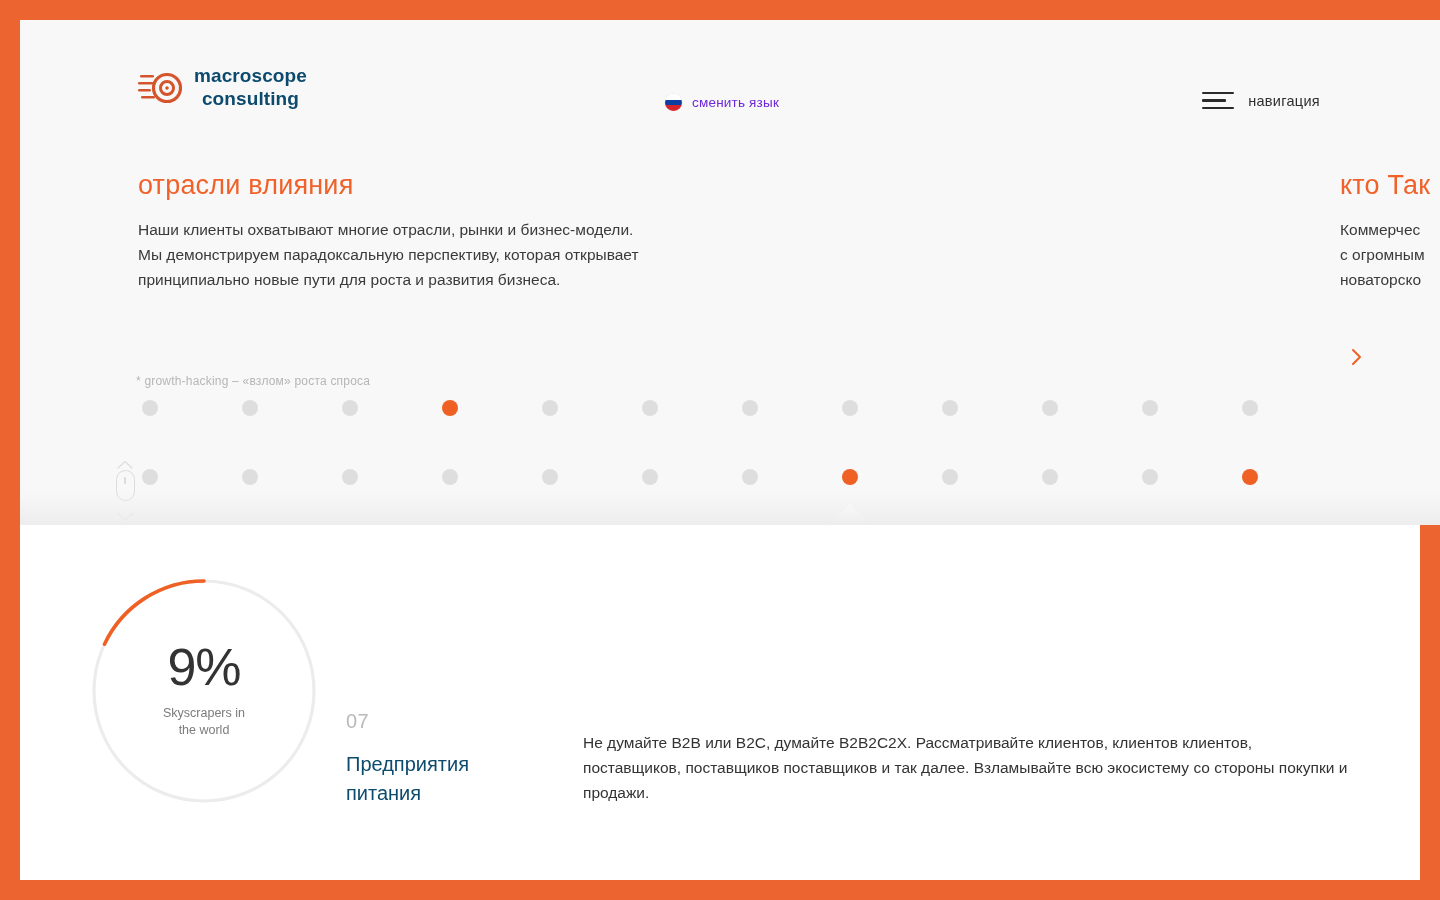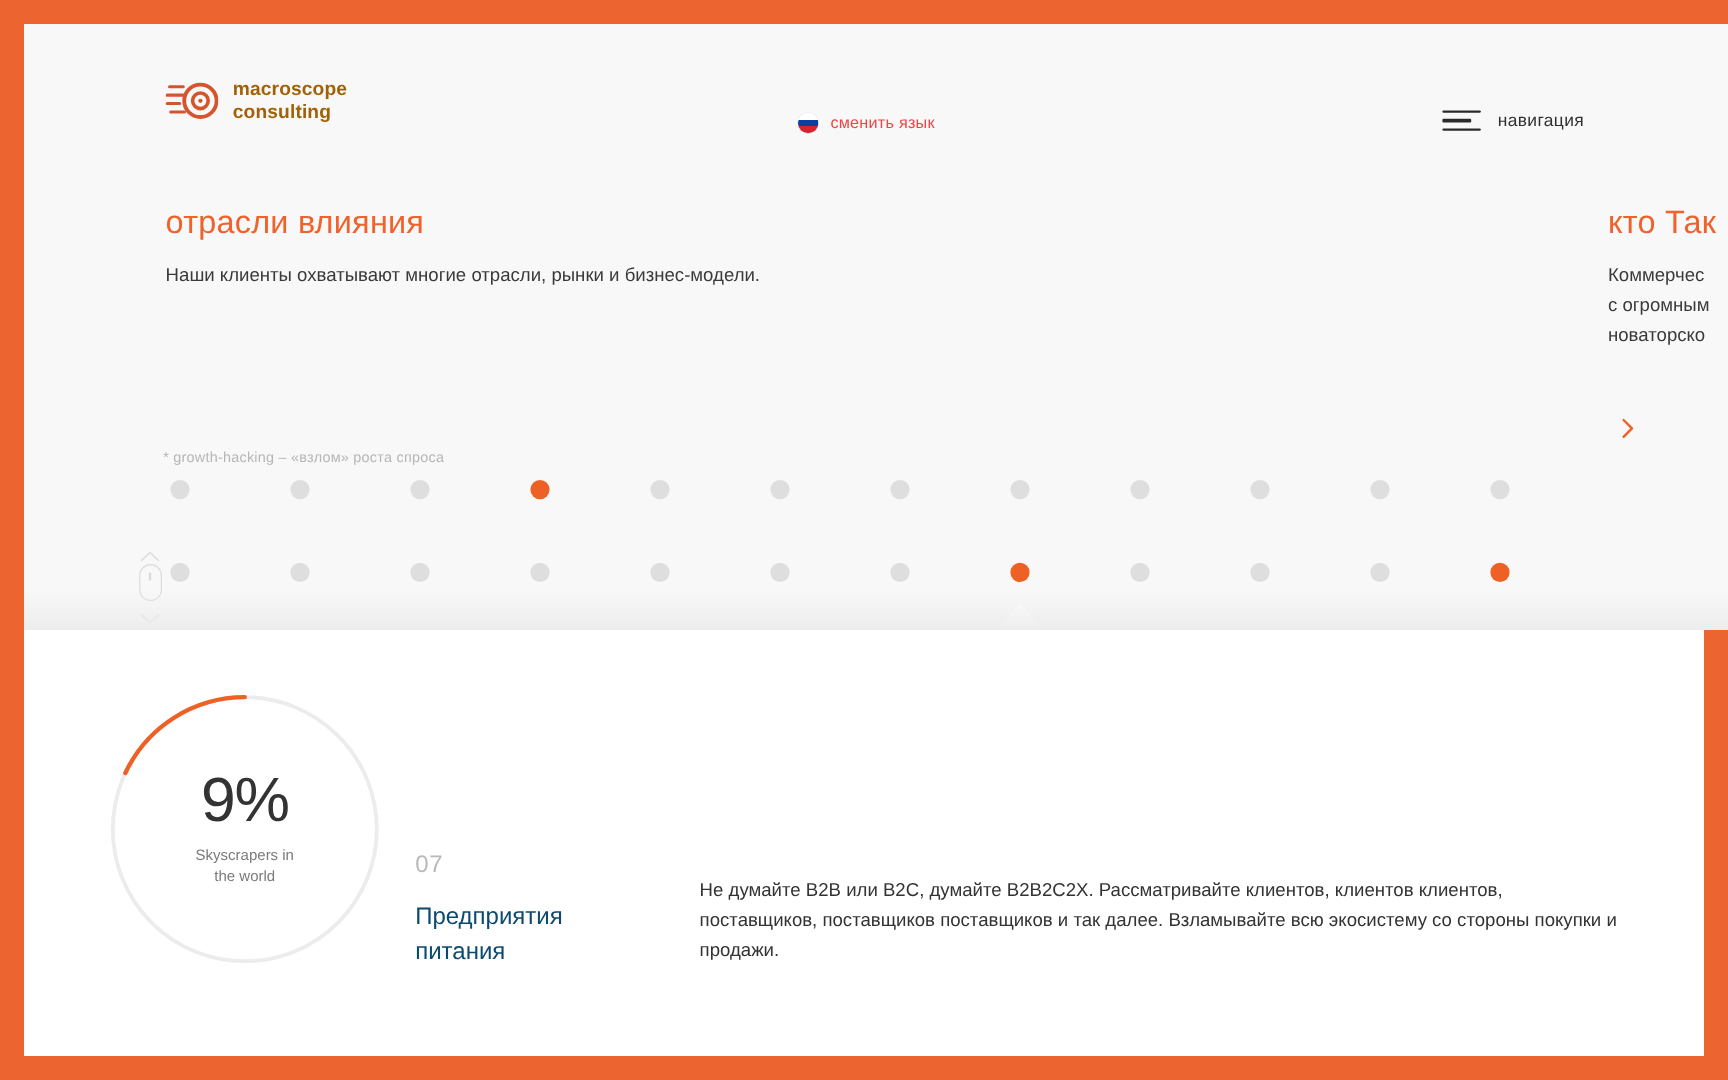--- a/index.html
+++ b/index.html
@@ -28,38 +28,39 @@
   
   .header {
     position:absolute; left:0; top:0; width:1420px; height:110px;
   }
   .logo {
     position:absolute; left:118px; top:45px;
     display:flex; align-items:center; gap:12px;
   }
   .logo-mark { width:44px; height:36px; position:relative; }
   .logo-text {
-    font-size:16px; line-height:1.2; color:#a16207; font-weight:700;
+    font-size:19px; line-height:1.2; color:#0c4a6e; font-weight:700;
     letter-spacing:.1px;
+    text-align:center;
   }
   .logo-text span { display:block; }
 
   .lang {
     position:absolute; left:645px; top:74px;
     display:flex; align-items:center; gap:10px; cursor:pointer;
   }
   .flag {
     width:17px; height:17px; border-radius:50%; overflow:hidden;
     display:flex; flex-direction:column; box-shadow:0 0 0 .5px rgba(0,0,0,.07);
   }
   .flag i { display:block; width:100%; height:33.34%; }
   .flag .f1 { background:#ffffff; }
   .flag .f2 { background:#0c3fa0; }
   .flag .f3 { background:#d8232a; }
-  .lang-label { font-size:13.5px; color:#ef4444; letter-spacing:.2px; }
+  .lang-label { font-size:13.5px; color:#6d28d9; letter-spacing:.2px; }
 
   .nav-toggle {
     position:absolute; right:120px; top:72px;
     display:flex; align-items:center; gap:14px; cursor:pointer;
   }
   .burger { width:32px; display:flex; flex-direction:column; gap:5px; }
   .burger i { display:block; height:2.4px; background:#2a2a2a; border-radius:1px; }
   .burger i:nth-child(1){ width:32px; }
   .burger i:nth-child(2){ width:24px; }
   .burger i:nth-child(3){ width:32px; }
@@ -197,21 +198,22 @@
           <i></i>
       </span>
       <span class="nav-label">навигация</span>
     </div>
   </header>
 
   <div class="intro">
     <h1>отрасли влияния</h1>
     <p>
       <span>Наши клиенты охватывают многие отрасли, рынки и бизнес-модели.</span><br>
-      <br>
+      <span>Мы демонстрируем парадоксальную перспективу, которая открывает</span><br>
+      <span>принципиально новые пути для роста и развития бизнеса.</span>
     </p>
   </div>
 
   <div class="footnote">* growth-hacking – «взлом» роста спроса</div>
 
   <div class="teaser">
     <h2>кто Так</h2>
     <p>
       <span>Коммерчес</span><br>
       <span>с огромным</span><br>

